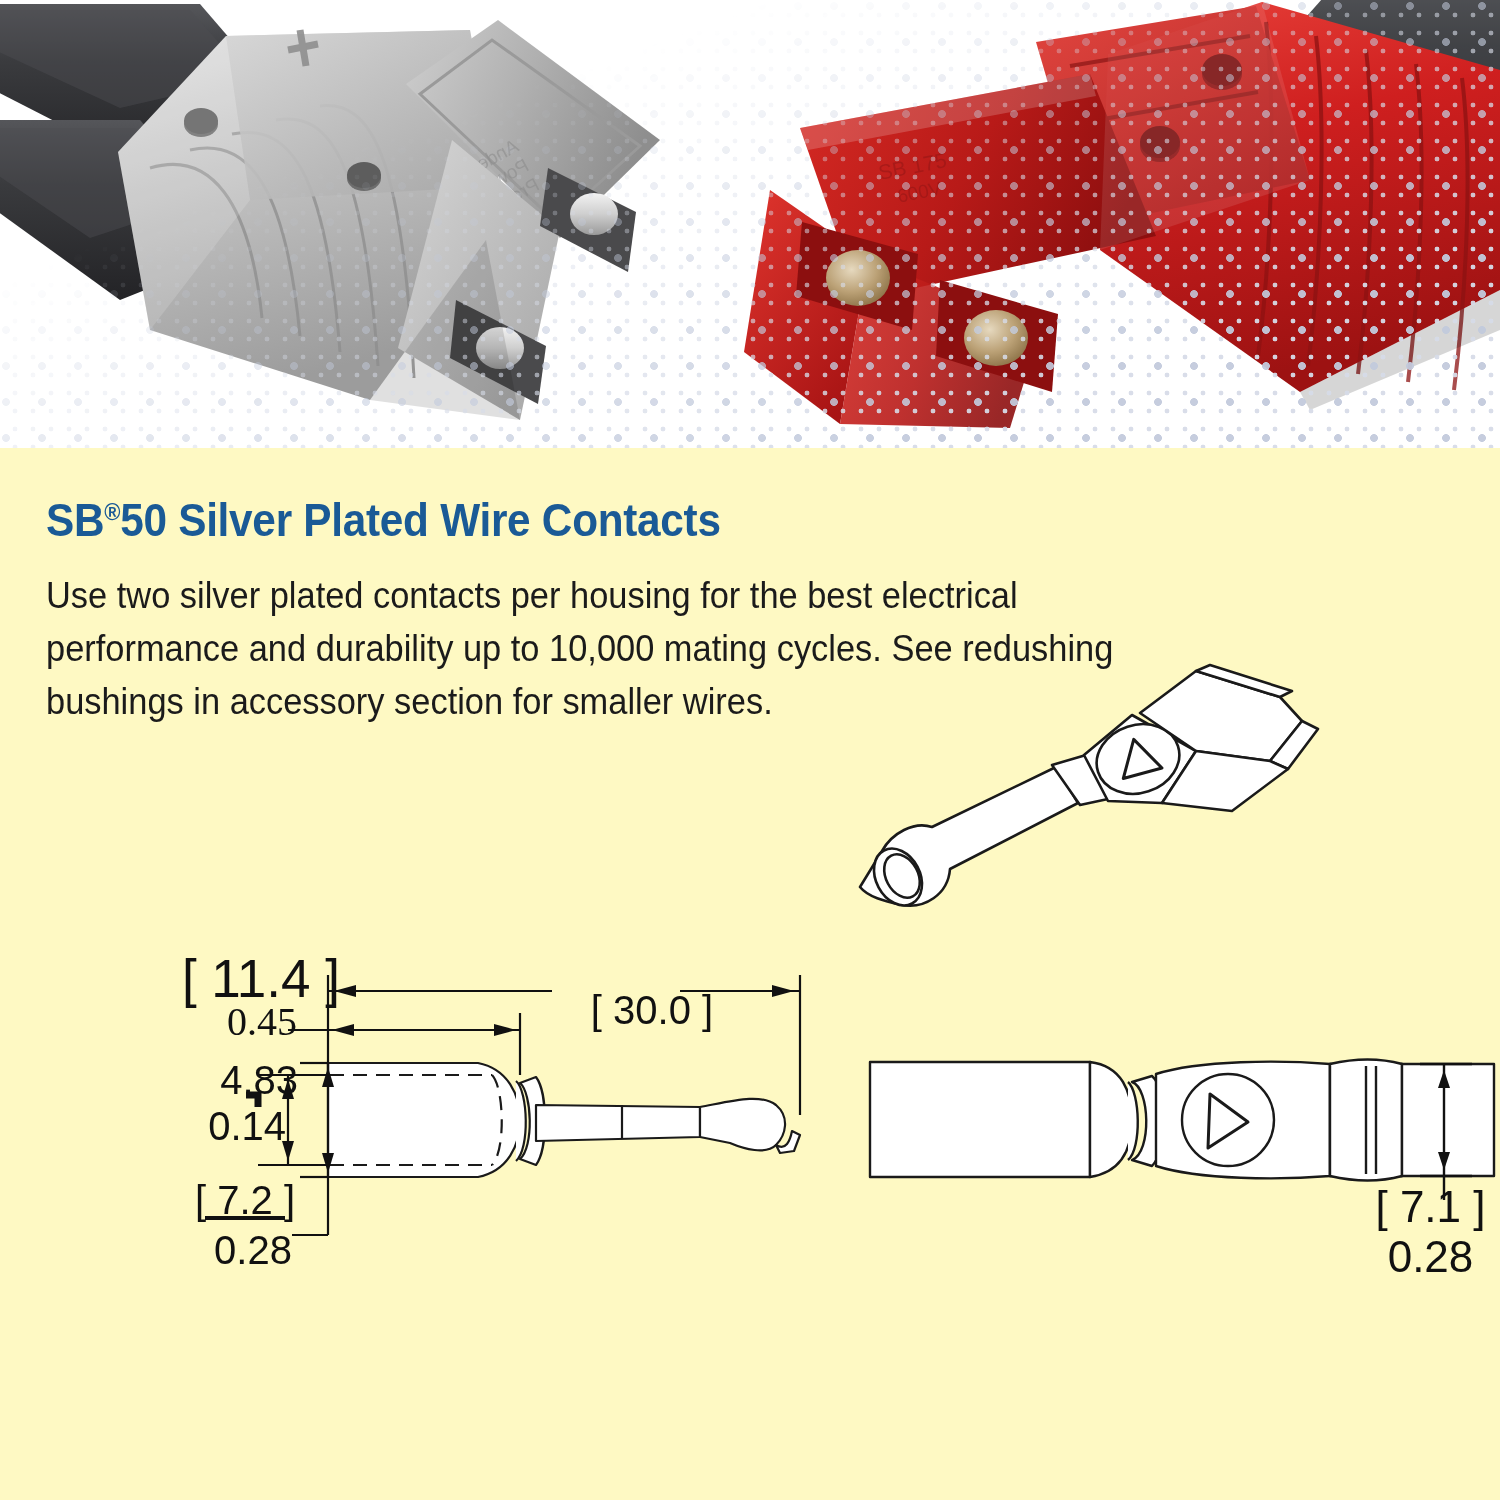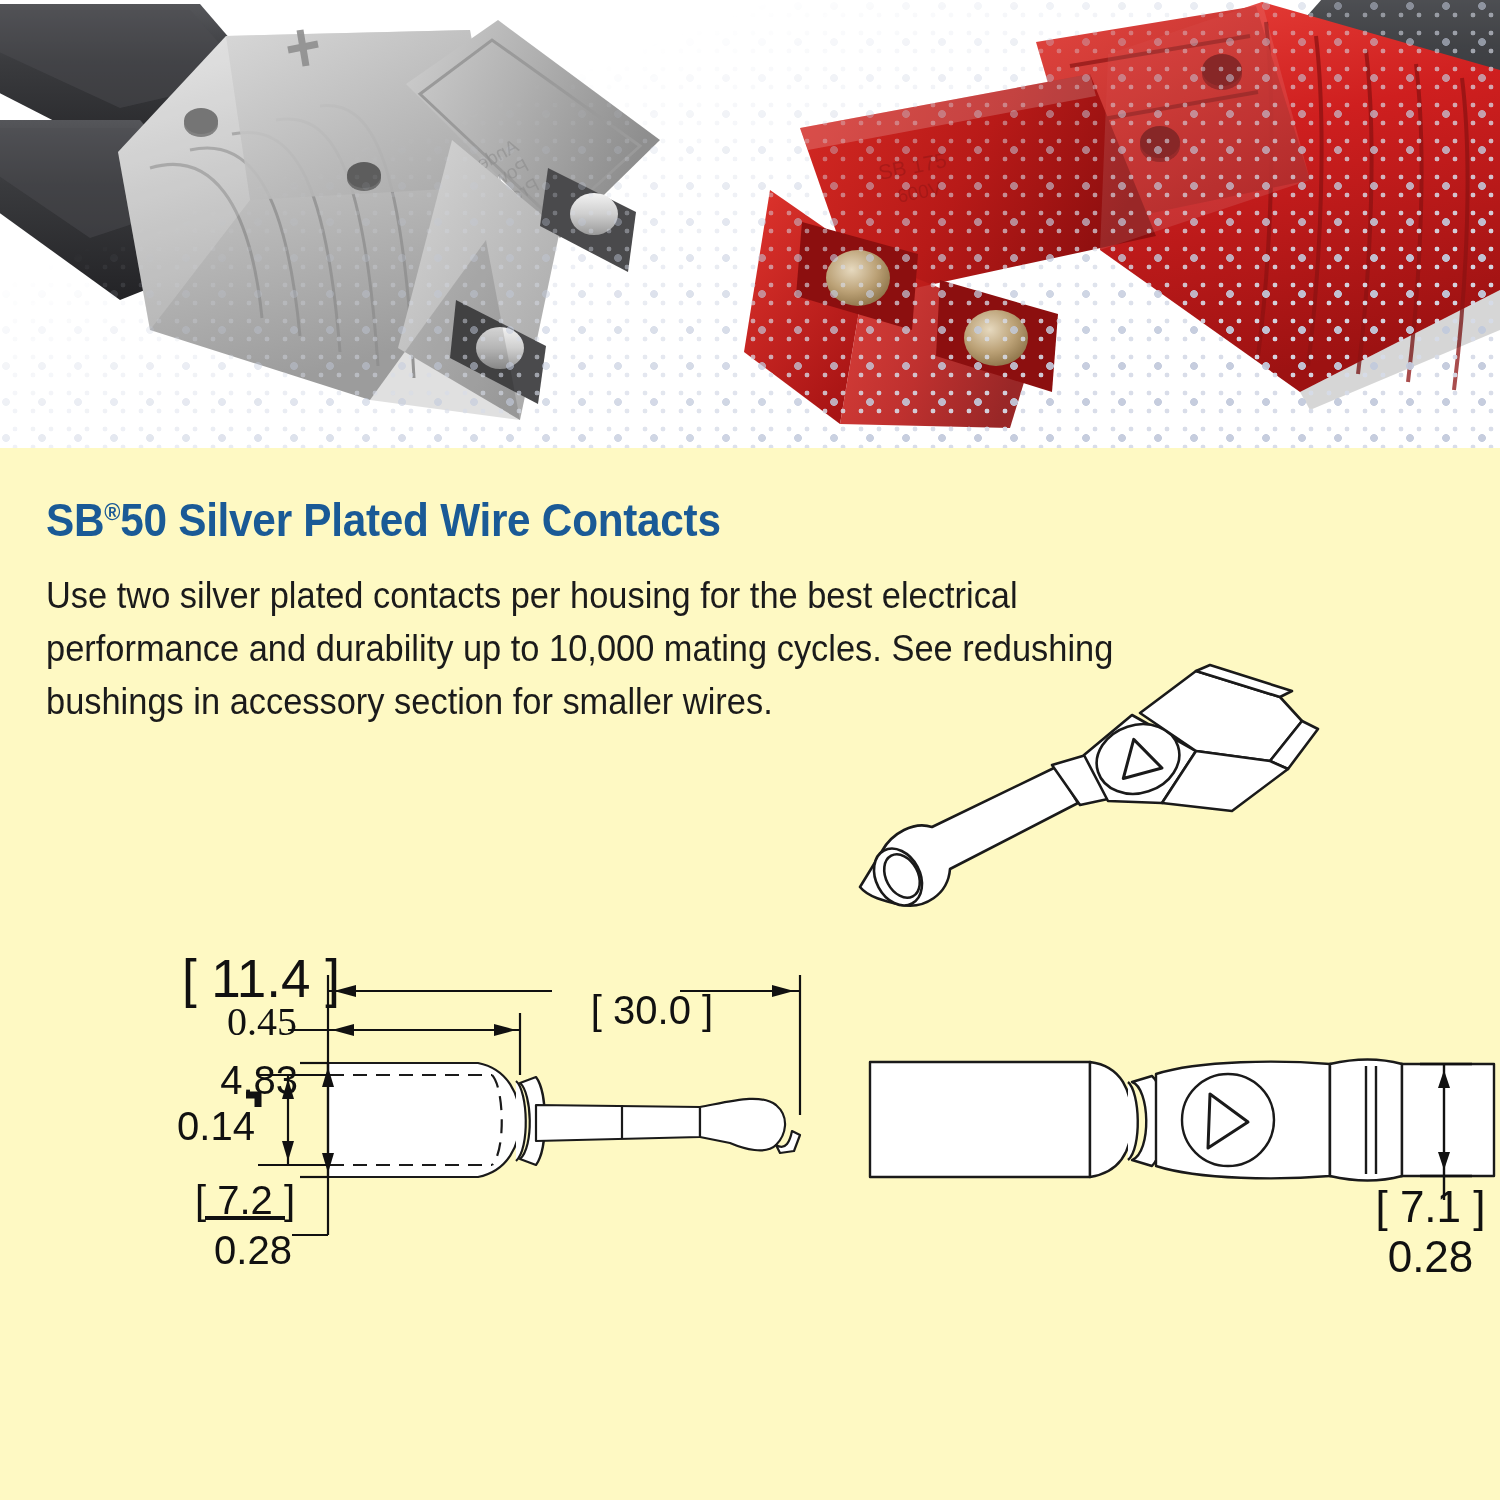--- a/index.html
+++ b/index.html
@@ -321,21 +321,21 @@
   <div style="position:absolute;left:160px;top:948px;width:180px;text-align:right;
               font-size:53px;color:#111;font-family:'Liberation Sans',sans-serif;">[ 11.4 ]</div>
   <div style="position:absolute;left:172px;top:998px;width:180px;text-align:center;
               font-size:40px;color:#111;font-family:Liberation Serif, serif;">0.45</div>
 
   <div style="position:absolute;left:552px;top:952px;width:200px;text-align:center;
               font-size:40px;color:#111;font-family:'Liberation Sans',sans-serif;margin-top:36px;">[ 30.0 ]</div>
 
   <div style="position:absolute;left:158px;top:1058px;width:140px;text-align:right;
               font-size:40px;color:#111;font-family:'Liberation Sans',sans-serif;">4.83</div>
-  <div style="position:absolute;left:146px;top:1104px;width:140px;text-align:center;
+  <div style="position:absolute;left:146px;top:1104px;width:140px;text-align:right;
               font-size:40px;color:#111;font-family:'Liberation Sans',sans-serif;">0.14</div>
 
   <div style="position:absolute;left:160px;top:1178px;width:170px;text-align:center;
               font-size:40px;color:#111;font-family:'Liberation Sans',sans-serif;text-decoration:underline;">[ 7.2 ]</div>
   <div style="position:absolute;left:168px;top:1228px;width:170px;text-align:center;
               font-size:40px;color:#111;font-family:'Liberation Sans',sans-serif;">0.28</div>
 
 </div>
 
 </body></html>

